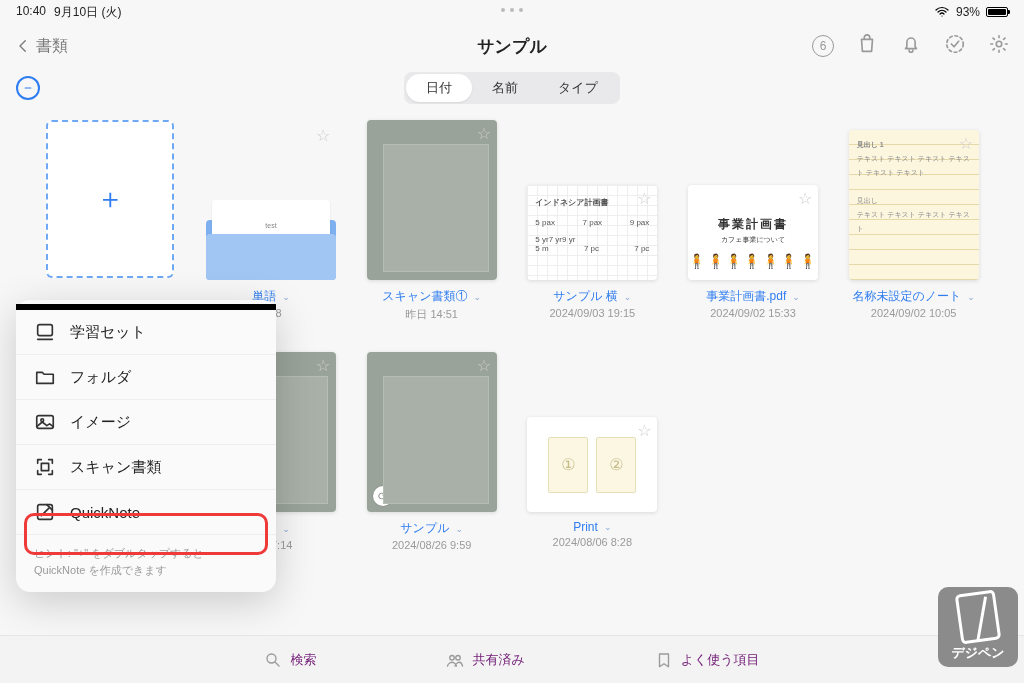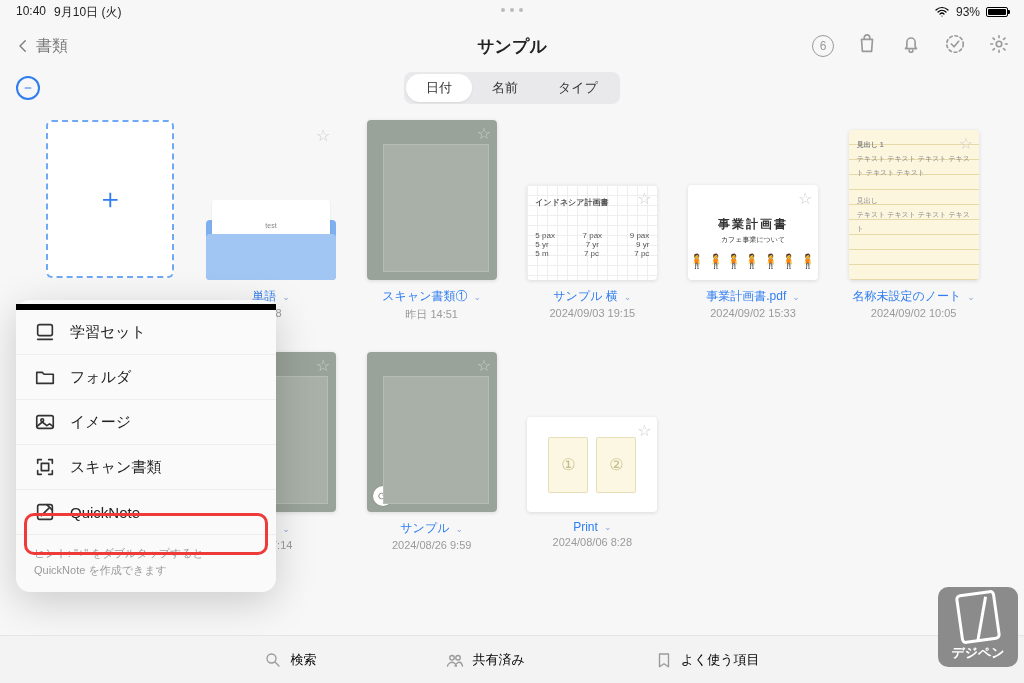--- a/index.html
+++ b/index.html
@@ -116,21 +116,21 @@
   pointer-events: none;
 }
 .popup-hint { font-size: 11px; color: #9a9a9a; padding: 10px 18px 0 18px; line-height: 1.5; }
 
 
 .toolbar {
   position: absolute; bottom: 0; left: 0; right: 0; height: 48px;
   display: flex; align-items: center; justify-content: center; gap: 130px;
   background: #f3f3f3; border-top: 1px solid #e5e5e5;
 }
-.tool { display: flex; align-items: center; gap: 8px; font-size: 13px; color: #000000; }
+.tool { display: flex; align-items: center; gap: 8px; font-size: 13px; color: #701a75; }
 .tool svg { width:18px; height:18px; stroke:#9a9a9a; }
 
 
 .watermark {
   position: absolute; right: 6px; bottom: 16px; width: 80px; height: 80px;
   background: #8b8b8b; border-radius: 10px; display:flex; flex-direction:column; align-items:center; justify-content:center;
   color:#fff;
 }
 .watermark .tablet { width:40px; height:50px; border:3px solid #fff; border-radius:5px; transform: rotate(-8deg); position:relative;}
 .watermark .pen { position:absolute; width:3px; height:44px; background:#fff; transform: rotate(18deg); right:12px; top:2px; }
@@ -246,26 +246,26 @@
         <span class="chev">⌄</span>
       </div>
     <div class="sublabel">昨日 14:51</div>
   </div>
 
   <div class="tile">
     <div class="thumb landscape gridpaper">
       <span class="star">☆</span>
       <div class="content">
         <div style="font-weight:600;">インドネシア計画書</div>
-        <div style="display:flex;justify-content:space-between;margin-top:23px;">
+        <div style="display:flex;justify-content:space-between;margin-top:10px;">
             <span>5 pax</span>
             <span>7 pax</span>
             <span>9 pax</span>
           </div>
-        <div style="display:flex;justify-content:space-between;">
+        <div style="display:flex;margin-top:8px;">
             <span>5 yr</span>
             <span>7 yr</span>
             <span>9 yr</span>
           </div>
         <div style="display:flex;justify-content:space-between;">
             <span>5 m</span>
             <span>7 pc</span>
             <span>7 pc</span>
           </div>
       </div>

